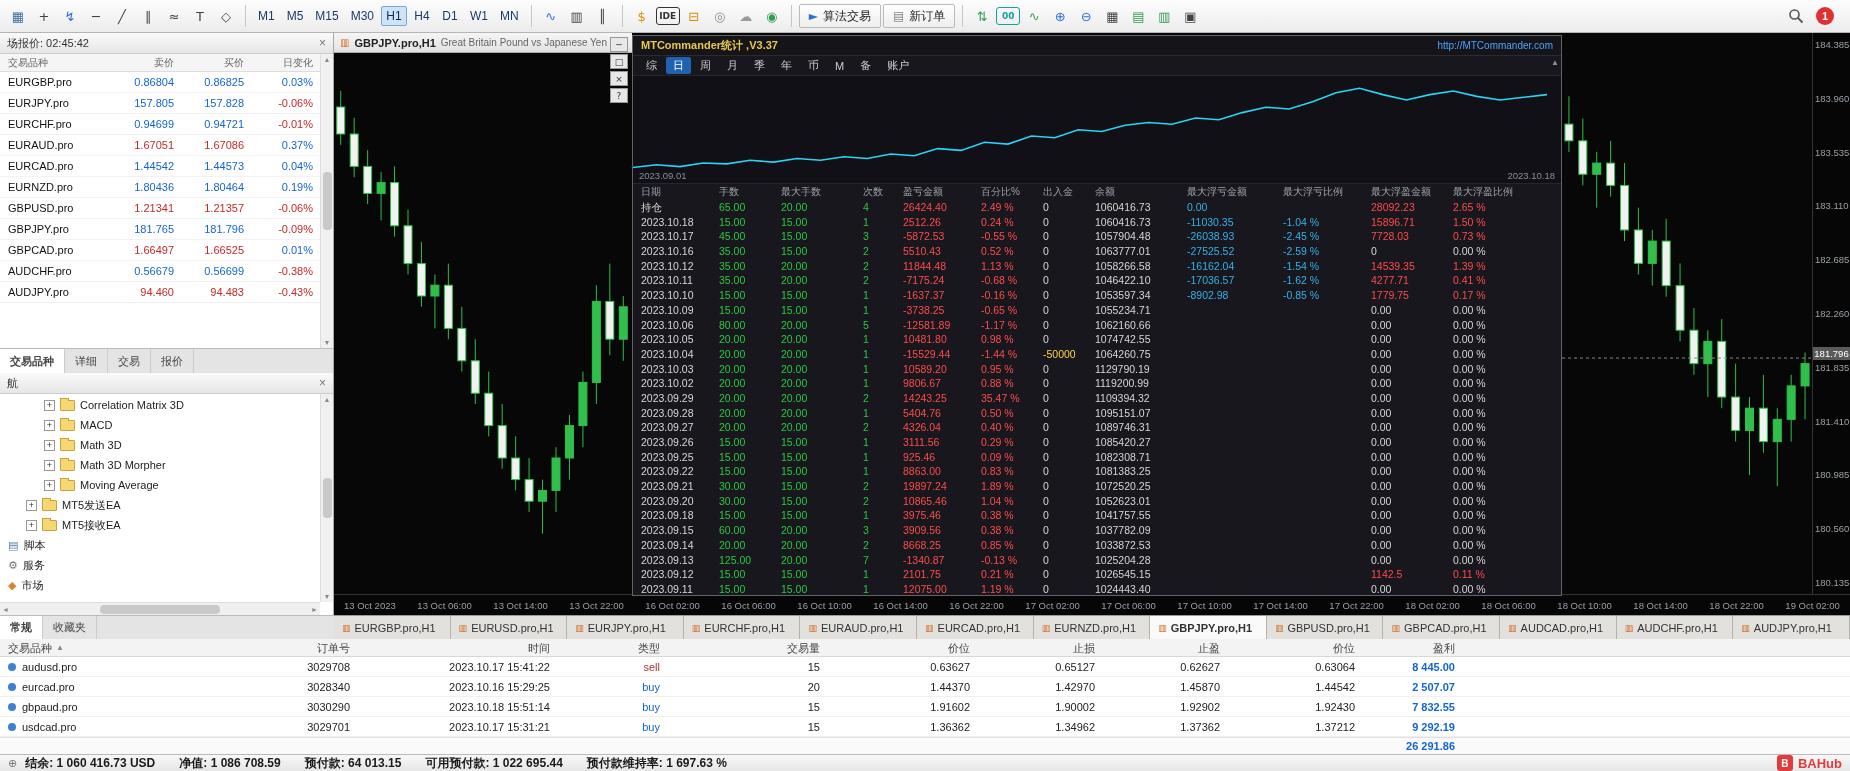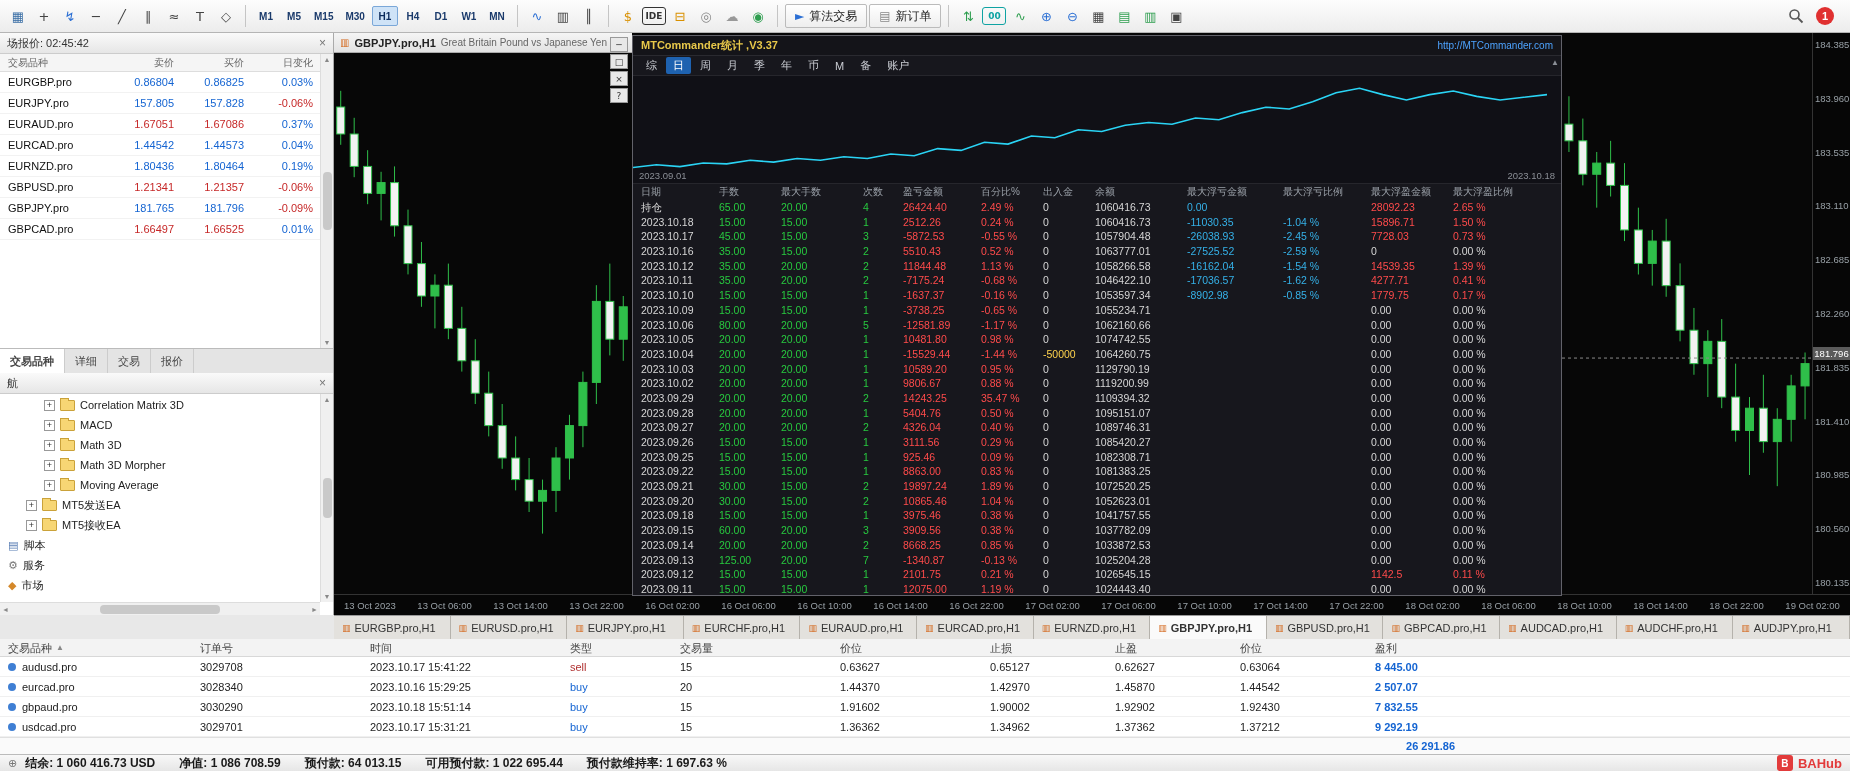--- a/index.html
+++ b/index.html
@@ -4,21 +4,21 @@
 <style>
 *{margin:0;padding:0;box-sizing:border-box}
 body{font-family:"Liberation Sans","DejaVu Sans",sans-serif;background:#777}
 .screen{position:relative;width:1850px;height:771px;background:#e8e8e8;overflow:hidden;font-size:11px}
 
 .toolbar{position:absolute;left:0;top:0;width:1850px;height:33px;background:linear-gradient(#fdfdfd,#ececec);border-bottom:1px solid #b5b5b5;display:flex;align-items:center;padding:0 6px;gap:2px;z-index:40}
 .tb-group{display:flex;align-items:center;gap:2px}
 .tb-ic{display:inline-flex;align-items:center;justify-content:center;width:24px;height:24px;font-size:13px;font-family:"DejaVu Sans",sans-serif;border:1px solid transparent;border-radius:2px;cursor:pointer}
 .tb-ic.boxed{font-size:9px;font-weight:bold;border:1px solid currentColor;width:24px;height:18px;border-radius:3px}
 .tb-sep{width:1px;height:22px;background:#c5c5c5;margin:0 5px}
-.tb-tf{min-width:26px;height:20px;display:inline-flex;align-items:center;justify-content:center;font-size:10px;font-weight:bold;color:#1a3a6b;padding:0 4px;border:1px solid transparent;border-radius:2px;cursor:pointer}
+.tb-tf{min-width:26px;height:20px;display:inline-flex;align-items:center;justify-content:center;font-size:12px;font-weight:normal;color:#1a3a6b;padding:0 4px;border:1px solid transparent;border-radius:2px;cursor:pointer}
 .tb-tf.active{background:#cfe3f7;border-color:#7aa7d8;color:#0a2a5b}
 .tb-btn{display:inline-flex;align-items:center;gap:5px;height:24px;padding:0 9px;font-size:12px;color:#222;background:linear-gradient(#fff,#eee);border:1px solid #bbb;border-radius:2px;cursor:pointer;white-space:nowrap}
 .ic-algo{color:#2b6fd4;font-family:"DejaVu Sans",sans-serif}
 .ic-no{color:#888;font-family:"DejaVu Sans",sans-serif}
 .tb-far{margin-left:auto;display:flex;align-items:center;gap:12px;padding-right:10px}
 .badge{width:18px;height:18px;border-radius:50%;background:#e03030;color:#fff;font-size:11px;font-weight:bold;display:flex;align-items:center;justify-content:center;cursor:pointer}
 
 .panel{position:absolute;background:#fff;border-right:1px solid #aaa}
 .p-head{height:21px;background:linear-gradient(#fafafa,#e6e6e6);border-bottom:1px solid #ccc;display:flex;align-items:center;padding:0 7px;font-size:11px;color:#333}
 .p-x{margin-left:auto;color:#777;cursor:pointer;font-size:12px}
@@ -81,21 +81,21 @@
 .chart-tabs{position:absolute;left:334px;top:615px;width:1516px;height:24px;background:#d6d3ce;border-top:1px solid #999;display:flex;z-index:4}
 .ctab{flex:1;display:flex;align-items:center;gap:4px;padding:0 8px;font-size:11px;color:#333;background:#e3e1dd;border-right:1px solid #b5b2ac;height:24px;white-space:nowrap;overflow:hidden;cursor:pointer}
 .ctab.active{background:#fafafa;font-weight:bold}
 .ctab-ic{color:#d4691e;font-size:9px;font-family:"DejaVu Sans",sans-serif}
 
 .toolbox{position:absolute;left:0;top:639px;width:1850px;height:115px;background:#fff;z-index:4}
 .tbx-head,.tbx-row,.tbx-total{display:grid;grid-template-columns:190px 170px 200px 110px 160px 150px 125px 125px 135px 100px 1fr}
 .tbx-head{height:18px;line-height:18px;background:#f3f3f3;border-bottom:1px solid #d8d8d8;color:#444;font-size:11px}
 .tbx-row{height:20px;line-height:20px;border-bottom:1px solid #f0f0f0;font-size:11px;color:#222;cursor:pointer}
 .tbx-total{height:17px;line-height:17px;background:#fafafa;border-top:1px solid #e0e0e0;font-size:11px}
-.txc{padding:0 10px;text-align:left;overflow:hidden;white-space:nowrap}
+.txc{padding:0 10px;text-align:right;overflow:hidden;white-space:nowrap}
 .txc0{text-align:left;padding-left:8px;display:flex;align-items:center}
 .sortarrow{color:#888;font-size:8px;margin-left:4px}
 .dot{width:8px;height:8px;border-radius:50%;background:#3f7fd4;display:inline-block;margin-right:6px;flex:none}
 .t-buy{color:#1464d2}.t-sell{color:#b03030}
 .t-profit{color:#1464d2;font-weight:bold}
 .total-cell{grid-column:10;text-align:right;padding-right:10px;color:#1464d2;font-weight:bold}
 
 .status{position:absolute;left:0;top:754px;width:1850px;height:17px;background:linear-gradient(#f8f8f8,#e6e6e6);border-top:1px solid #bbb;display:flex;align-items:center;padding:0 8px;z-index:5}
 .st-ic{color:#777;margin-right:8px;font-family:"DejaVu Sans",sans-serif}
 .st-seg{margin-right:24px;font-size:12px;font-weight:bold;color:#1a1a1a;white-space:nowrap}
@@ -328,20 +328,26 @@
           <span class="mw-num mw-up">0.86825</span>
           <span class="mw-num mw-up">0.03%</span>
         </div>
         <div class="mw-row">
           <span class="mw-sym">EURJPY.pro</span>
           <span class="mw-num mw-up">157.805</span>
           <span class="mw-num mw-up">157.828</span>
           <span class="mw-num mw-dn">-0.06%</span>
         </div>
         <div class="mw-row">
+          <span class="mw-sym">EURCHF.pro</span>
+          <span class="mw-num mw-up">0.94699</span>
+          <span class="mw-num mw-up">0.94721</span>
+          <span class="mw-num mw-dn">-0.01%</span>
+        </div>
+        <div class="mw-row">
           <span class="mw-sym">EURAUD.pro</span>
           <span class="mw-num mw-dn">1.67051</span>
           <span class="mw-num mw-dn">1.67086</span>
           <span class="mw-num mw-up">0.37%</span>
         </div>
         <div class="mw-row">
           <span class="mw-sym">EURCAD.pro</span>
           <span class="mw-num mw-up">1.44542</span>
           <span class="mw-num mw-up">1.44573</span>
           <span class="mw-num mw-up">0.04%</span>
@@ -362,20 +368,32 @@
           <span class="mw-sym">GBPJPY.pro</span>
           <span class="mw-num mw-up">181.765</span>
           <span class="mw-num mw-up">181.796</span>
           <span class="mw-num mw-dn">-0.09%</span>
         </div>
         <div class="mw-row">
           <span class="mw-sym">GBPCAD.pro</span>
           <span class="mw-num mw-dn">1.66497</span>
           <span class="mw-num mw-dn">1.66525</span>
           <span class="mw-num mw-up">0.01%</span>
+        </div>
+        <div class="mw-row">
+          <span class="mw-sym">AUDCHF.pro</span>
+          <span class="mw-num mw-up">0.56679</span>
+          <span class="mw-num mw-up">0.56699</span>
+          <span class="mw-num mw-dn">-0.38%</span>
+        </div>
+        <div class="mw-row">
+          <span class="mw-sym">AUDJPY.pro</span>
+          <span class="mw-num mw-dn">94.460</span>
+          <span class="mw-num mw-dn">94.483</span>
+          <span class="mw-num mw-dn">-0.43%</span>
         </div>
       </div>
     <div class="vscroll">
         <span>▲</span>
         <div class="thumb"></div>
         <span>▼</span>
       </div>
     <div class="ptabs" id="mw-tabs">
         <span class="ptab active">交易品种</span>
         <span class="ptab">详细</span>
@@ -864,20 +882,24 @@
           <span class="mtcell mc-w">1024443.40</span>
           <span class="mtcell mc-c"></span>
           <span class="mtcell mc-c"></span>
           <span class="mtcell mc-w">0.00</span>
           <span class="mtcell mc-w">0.00 %</span>
         </div>
       </div>
     <span class="mtc-up">▲</span>
   </div>
 
+  <div class="nav-tabs" id="nav-tabs">
+      <span class="ptab active">常规</span>
+      <span class="ptab">收藏夹</span>
+    </div>
   <div class="chart-tabs" id="chart-tabs">
       <div class="ctab">
         <span class="ctab-ic">▥</span>
         <span>EURGBP.pro,H1</span>
       </div>
       <div class="ctab">
         <span class="ctab-ic">▥</span>
         <span>EURUSD.pro,H1</span>
       </div>
       <div class="ctab">

